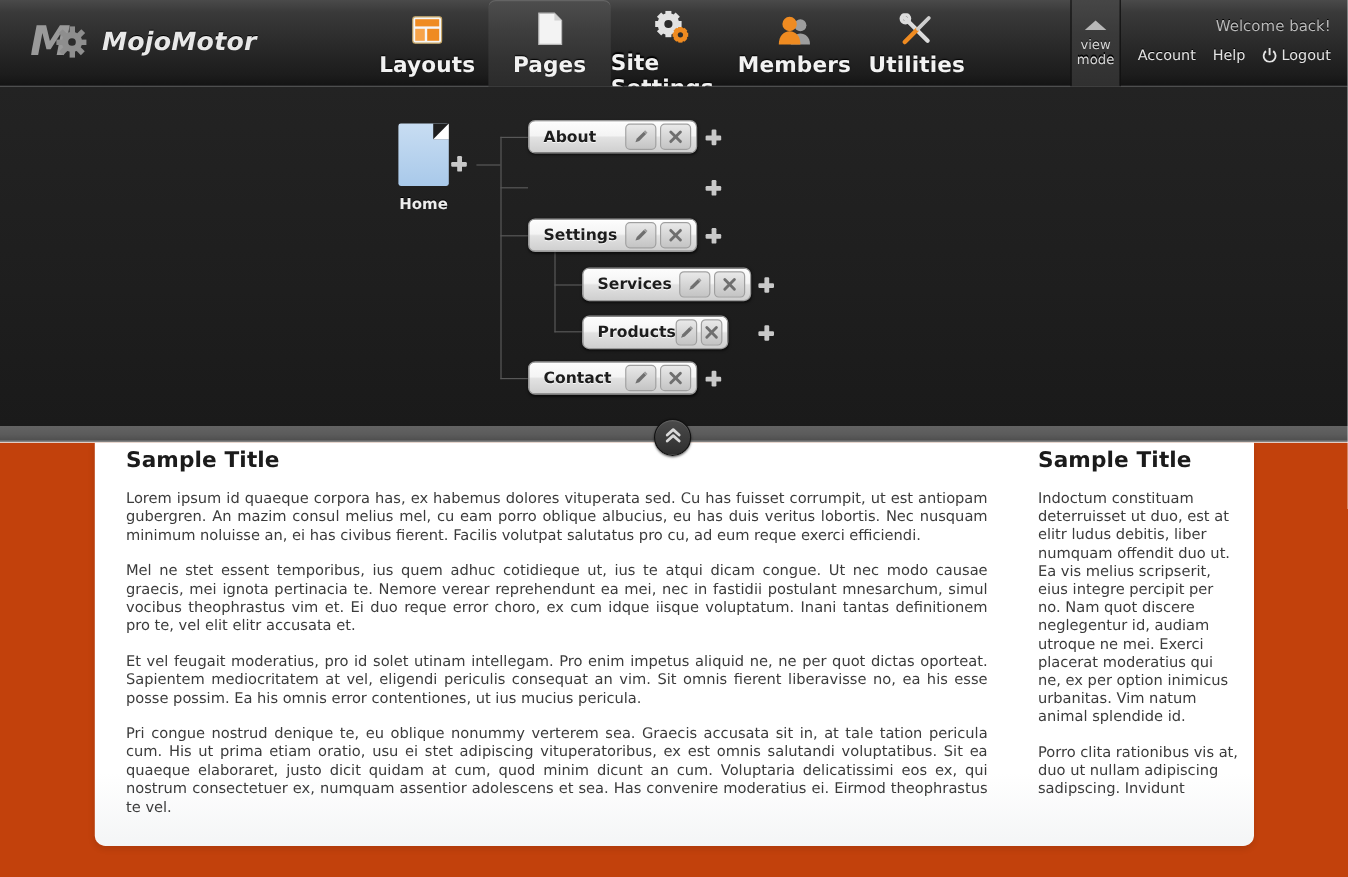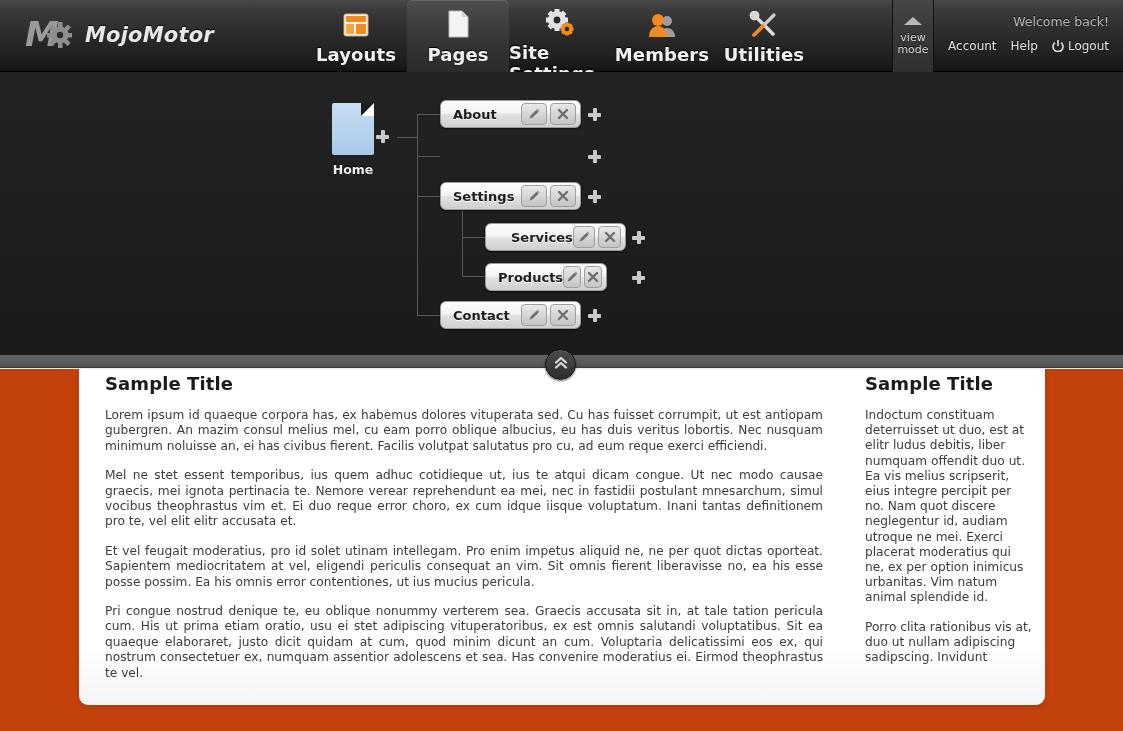--- a/index.html
+++ b/index.html
@@ -345,21 +345,21 @@
           <svg width="14" height="14" viewBox="0 0 14 14">
             <g stroke="#6f6f6f" stroke-width="2.4" stroke-linecap="round">
               <line x1="3" y1="3" x2="11" y2="11"></line>
               <line x1="11" y1="3" x2="3" y2="11"></line>
             </g>
           </svg>
         </span>
     </div>
     <span class="plusicon" style="left:588px; top:118px;"></span>
 
-    <div class="pagebtn" style="left:485px; top:151px; width:141px;padding-left:13px;">
+    <div class="pagebtn" style="left:485px; top:151px; width:141px;">
       <span class="pname">Services</span>
       <span class="minibtn">
           <svg width="14" height="14" viewBox="0 0 14 14">
             <path d="M2.5 11.5 l1.2-3 L9.5 2.7 l2 2 -5.8 5.8 z" fill="#6f6f6f"></path>
             <path d="M9.5 2.7 l1.1-1.1 2 2 -1.1 1.1 z" fill="#9a9a9a"></path>
           </svg>
         </span>
       <span class="minibtn">
           <svg width="14" height="14" viewBox="0 0 14 14">
             <g stroke="#6f6f6f" stroke-width="2.4" stroke-linecap="round">

